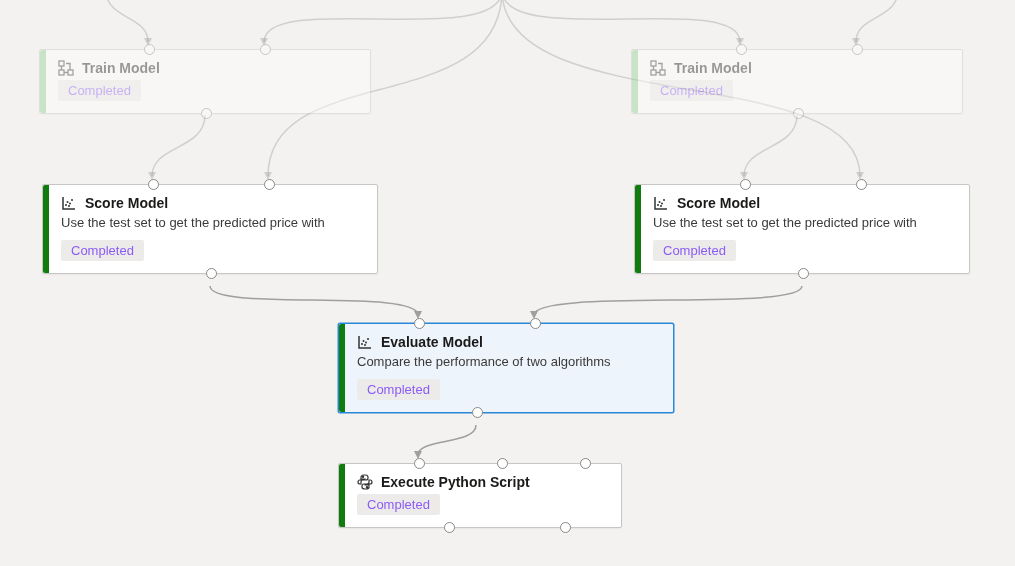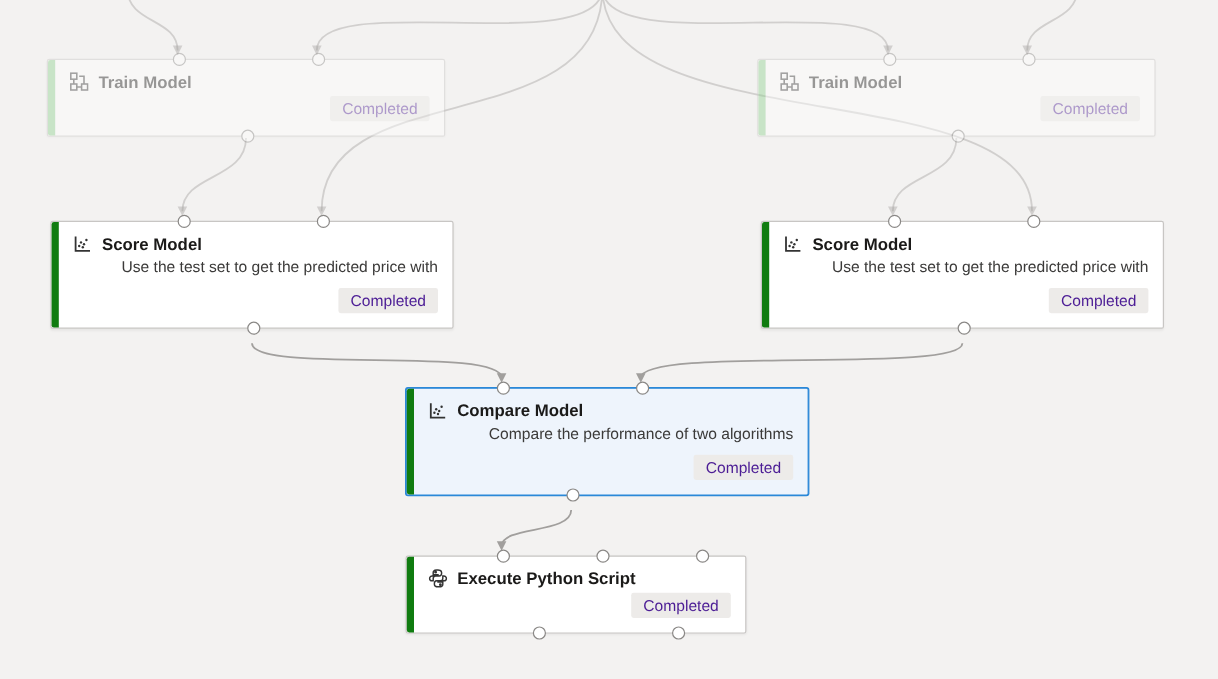--- a/index.html
+++ b/index.html
@@ -35,21 +35,20 @@
     width: 6px;
     background: #107c10;
     border-radius: 2px 0 0 2px;
     flex-shrink: 0;
   }
   .node.faded .node-accent { background: #8fd18f; }
   .node-body {
     padding: 10px 12px 12px 12px;
     flex: 1;
     min-width: 0;
-    text-align: right;
   }
   .node-header {
     display: flex;
     align-items: center;
     gap: 8px;
     margin-bottom: 4px;
   }
   .node-icon {
     width: 16px;
     height: 16px;
@@ -68,21 +67,21 @@
     font-size: 13px;
     color: #3b3a39;
     margin: 2px 0 10px 0;
     white-space: nowrap;
     overflow: hidden;
     text-overflow: ellipsis;
   }
   .node-status {
     display: inline-block;
     background: #edebe9;
-    color: #4c1d95;
+    color: #8b5cf6;
     font-size: 13px;
     padding: 3px 10px;
     border-radius: 2px;
   }
   .port {
     position: absolute;
     width: 11px;
     height: 11px;
     background: #fff;
     border: 1px solid #8a8886;
@@ -237,21 +236,21 @@
       <span class="node-icon">
         <svg viewBox="0 0 16 16" fill="currentColor">
           <path d="M2 2 V14 H14" stroke="currentColor" stroke-width="1.5" fill="none"></path>
           <circle cx="5" cy="10" r="1"></circle>
               <circle cx="6.5" cy="7" r="1"></circle>
               <circle cx="9" cy="8.5" r="1"></circle>
           <circle cx="11" cy="5" r="1"></circle>
               <circle cx="8" cy="11" r="1"></circle>
         </svg>
       </span>
-      <span class="node-title">Compare Model</span>
+      <span class="node-title">Evaluate Model</span>
     </div>
     <div class="node-desc">Compare the performance of two algorithms</div>
     <span class="node-status">Completed</span>
   </div>
   <div class="port" style="top:-6px; left:75px;"></div>
   <div class="port" style="top:-6px; left:191px;"></div>
   <div class="port" style="bottom:-6px; left:133px;"></div>
 </div>
 
 <div class="node" style="left:338px; top:463px; width:284px;">

